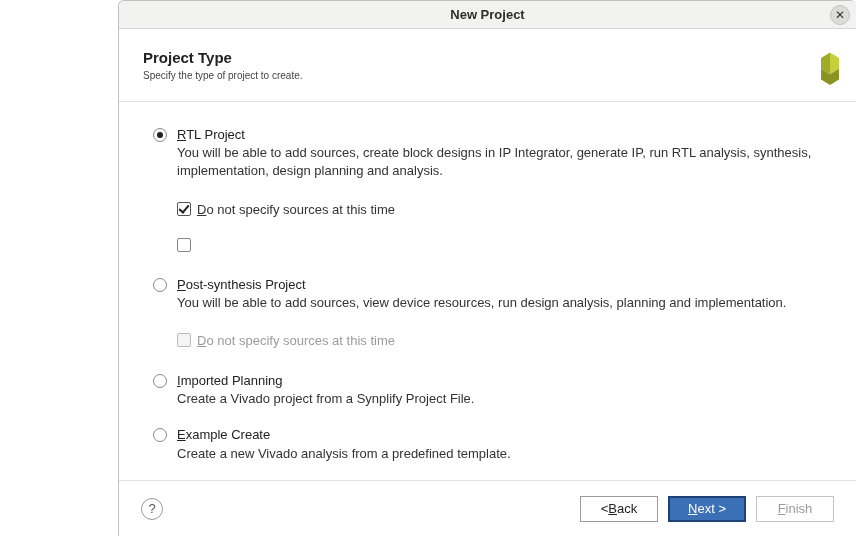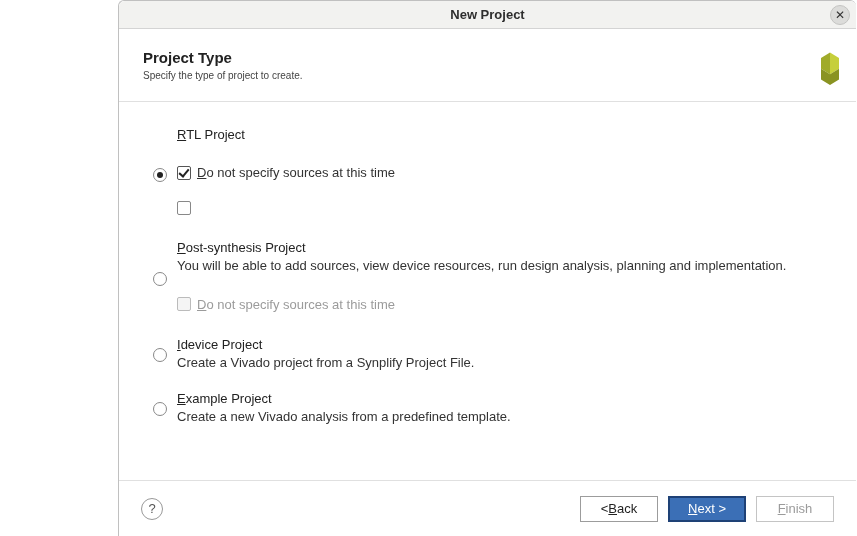--- a/index.html
+++ b/index.html
@@ -82,21 +82,21 @@
     height: 36px;
     margin-left: 12px;
   }
   .body {
     flex: 1;
     padding: 24px 28px 10px 34px;
     overflow: hidden;
   }
   .option {
     display: flex;
-    align-items: center;
+    align-items: flex-start;
     margin-bottom: 18px;
   }
   .radio {
     appearance: none;
     width: 14px;
     height: 14px;
     border: 1px solid #888;
     border-radius: 50%;
     margin-right: 10px;
     margin-top: 2px;
@@ -237,20 +237,21 @@
   </div>
 
   <div class="body">
 
     <div class="option">
       <input type="radio" class="radio" name="ptype" checked="" style="">
       <div class="opt-content">
         <div class="opt-title">
           <span class="u">R</span><span>TL Project</span>
         </div>
+        <div class="opt-desc">You will be able to add sources, create block designs in IP Integrator, generate IP, run RTL analysis, synthesis, implementation, design planning and analysis.</div>
         <div class="sub-controls">
           <label class="check-row">
             <input type="checkbox" class="checkbox" checked="" style="">
             <span><span class="u">D</span><span>o not specify sources at this time</span></span>
           </label>
           <label class="check-row">
             <input type="checkbox" class="checkbox" style="">
           </label>
         </div>
       </div>
@@ -270,31 +271,31 @@
           </label>
         </div>
       </div>
     </div>
 
 
     <div class="option">
       <input type="radio" class="radio" name="ptype" style="">
       <div class="opt-content">
         <div class="opt-title">
-          <span class="u">I</span><span>device Project</span>
+          <span class="u">I</span><span>mported Planning</span>
         </div>
         <div class="opt-desc">Create a Vivado project from a Synplify Project File.</div>
       </div>
     </div>
 
     <div class="option">
       <input type="radio" class="radio" name="ptype" style="">
       <div class="opt-content">
         <div class="opt-title">
-          <span class="u">E</span><span>xample Project</span>
+          <span class="u">E</span><span>xample Create</span>
         </div>
         <div class="opt-desc">Create a new Vivado analysis from a predefined template.</div>
       </div>
     </div>
 
   </div>
 
   <div class="footer">
     <div class="help">
       <span>?</span>

